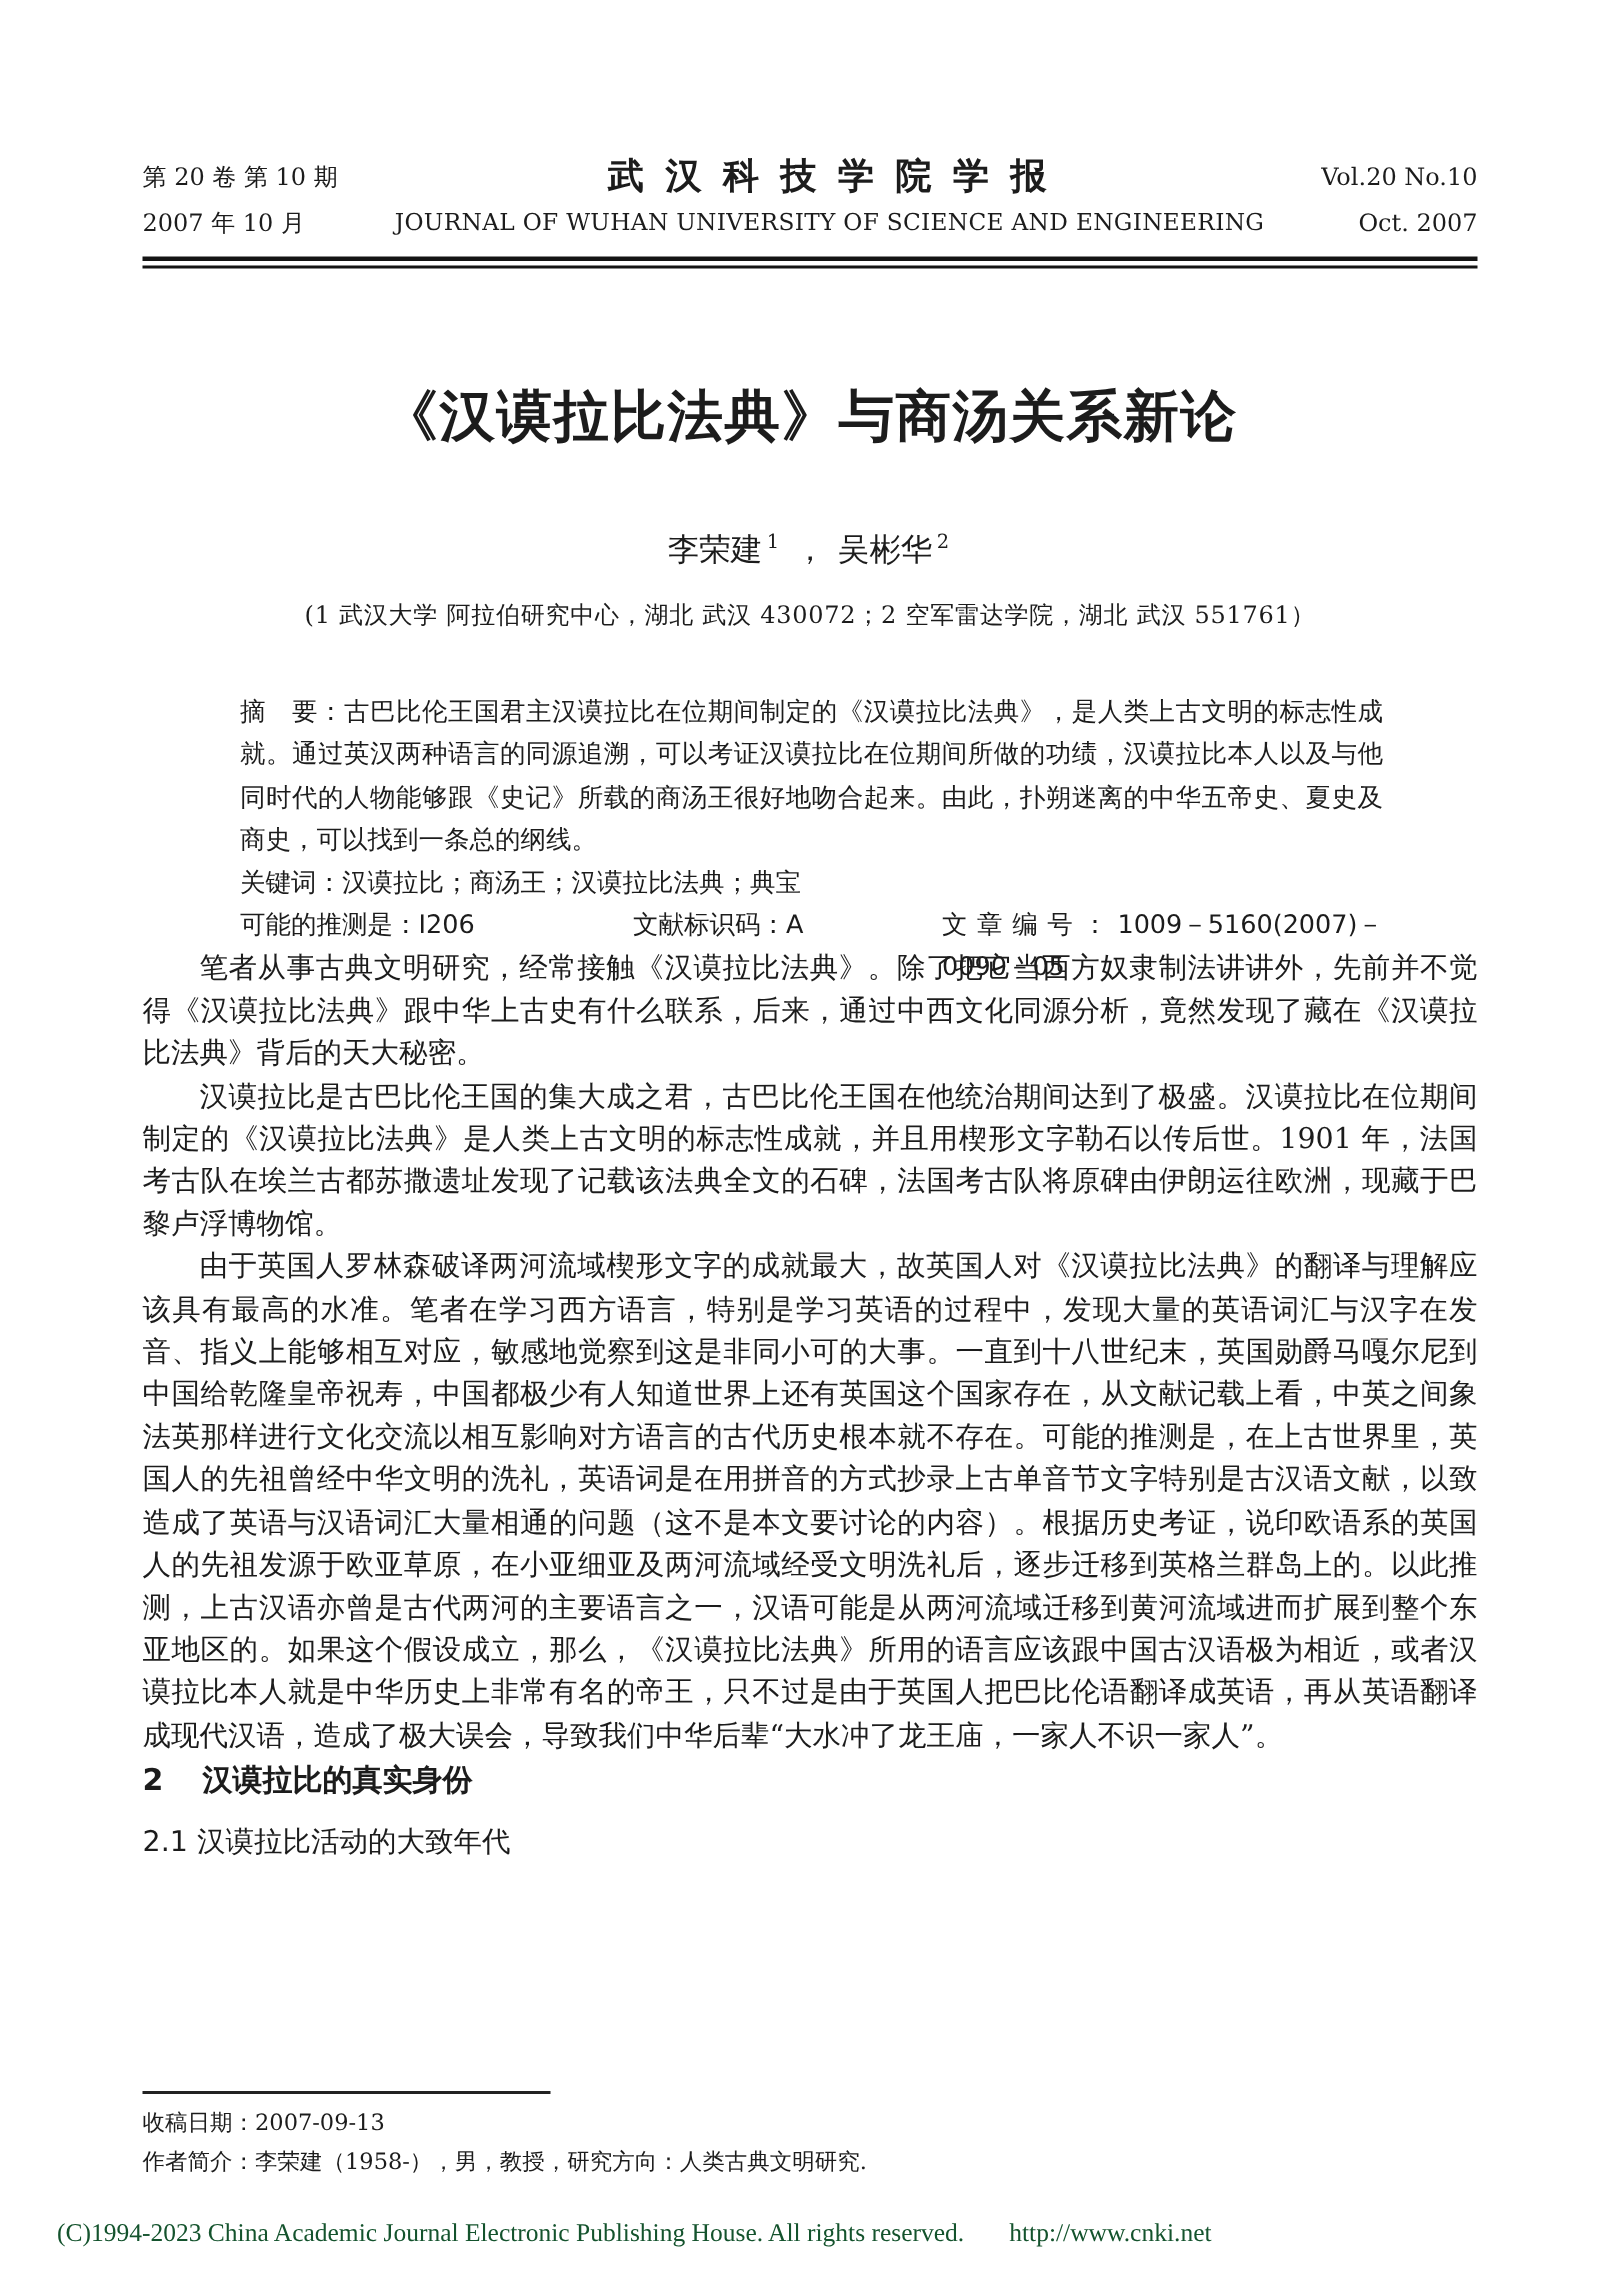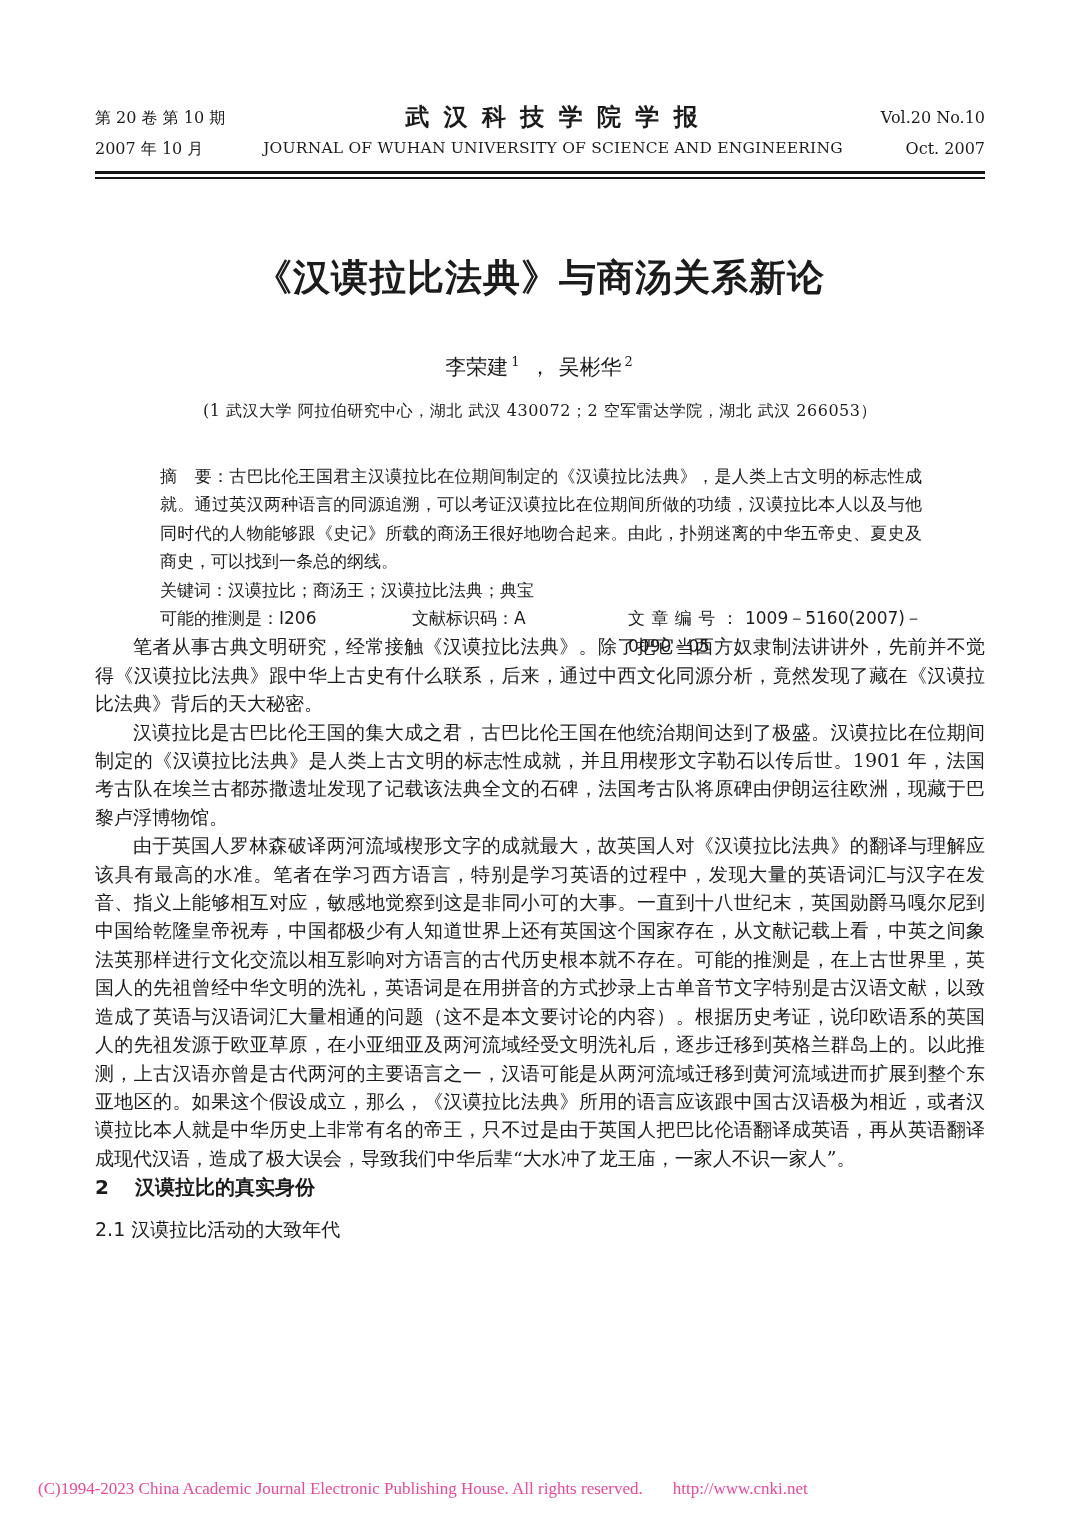--- a/index.html
+++ b/index.html
@@ -54,21 +54,21 @@
   
   .meta{
     margin:38px 158px 0 160px;
     font-family:"DejaVu Sans","Liberation Sans",sans-serif;
     font-size:17px;line-height:28.4px;
     text-align:justify;
   }
   .meta p{margin:0;}
   .clc-row{position:relative;height:28.4px;}
   .clc-row .f1{position:absolute;left:0;}
-  .clc-row .f2{position:absolute;left:252px;}
+  .clc-row .f2{position:absolute;left:262px;}
   .clc-row .f3{position:absolute;left:468px;}
   
   .body{margin:0 95px;}
   .sec-h{
     font-family:"DejaVu Sans","Liberation Sans",sans-serif;
     font-size:20px;font-weight:bold;line-height:30px;
     margin:0;
   }
   .sec-h .num{display:inline-block;min-width:14px;margin-right:26px;}
   .sec-h1{margin-top:65px;margin-bottom:13px;}
@@ -86,21 +86,21 @@
   }
   .body p.para.cont{text-align-last:justify;}
   
   .footnote{position:absolute;left:95px;top:1394px;width:890px;}
   .footnote-rule{width:272px;border-top:2px solid #222;margin:0 0 6px 0;}
   .footnote .fn-line{font-size:15px;line-height:26px;}
   .fn-label{font-family:"DejaVu Sans","Liberation Sans",sans-serif;}
   
   .copyright{
     position:absolute;left:38px;top:1477px;width:1000px;
-    color:#ec4899;font-size:17px;line-height:24px;
+    color:#14532d;font-size:17px;line-height:24px;
     font-family:"Liberation Serif","DejaVu Serif",serif;
     white-space:nowrap;
   }
   .copyright .url{margin-left:30px;}
 </style>
 </head>
 <body>
 
 <div class="page">
 
@@ -120,38 +120,43 @@
   </div>
 
   <div class="rule-double"></div>
 
   <h1 class="title">《汉谟拉比法典》与商汤关系新论</h1>
 
   <div class="authors">
     <span>李荣建</span><sup>1</sup><span class="sep">，</span><span>吴彬华</span><sup>2</sup>
   </div>
 
-  <div class="affiliation">(1 武汉大学 阿拉伯研究中心，湖北 武汉 430072；2 空军雷达学院，湖北 武汉 266053）</div>
+  <div class="affiliation">(1 武汉大学 阿拉伯研究中心，湖北 武汉 430072；2 空军雷达学院，湖北 武汉 551761）</div>
 
   <div class="meta">
     <p><span class="fn-label-zh">摘　要：</span><span>古巴比伦王国君主汉谟拉比在位期间制定的《汉谟拉比法典》，是人类上古文明的标志性成就。通过英汉两种语言的同源追溯，可以考证汉谟拉比在位期间所做的功绩，汉谟拉比本人以及与他同时代的人物能够跟《史记》所载的商汤王很好地吻合起来。由此，扑朔迷离的中华五帝史、夏史及商史，可以找到一条总的纲线。</span></p>
     <p><span>关键词：</span><span>汉谟拉比；商汤王；汉谟拉比法典；典宝</span></p>
     <div class="clc-row">
       <span class="f1"><span>可能的推测是：</span><span>I206</span></span>
       <span class="f2"><span>文献标识码：</span><span>A</span></span>
       <span class="f3"><span>文章编号：</span><span>1009－5160(2007)－0090－05</span></span>
     </div>
   </div>
 
   <div class="body">
     <p class="para">笔者从事古典文明研究，经常接触《汉谟拉比法典》。除了把它当西方奴隶制法讲讲外，先前并不觉得《汉谟拉比法典》跟中华上古史有什么联系，后来，通过中西文化同源分析，竟然发现了藏在《汉谟拉比法典》背后的天大秘密。</p>
     <p class="para">汉谟拉比是古巴比伦王国的集大成之君，古巴比伦王国在他统治期间达到了极盛。汉谟拉比在位期间制定的《汉谟拉比法典》是人类上古文明的标志性成就，并且用楔形文字勒石以传后世。1901 年，法国考古队在埃兰古都苏撒遗址发现了记载该法典全文的石碑，法国考古队将原碑由伊朗运往欧洲，现藏于巴黎卢浮博物馆。</p>
     <p class="para">由于英国人罗林森破译两河流域楔形文字的成就最大，故英国人对《汉谟拉比法典》的翻译与理解应该具有最高的水准。笔者在学习西方语言，特别是学习英语的过程中，发现大量的英语词汇与汉字在发音、指义上能够相互对应，敏感地觉察到这是非同小可的大事。一直到十八世纪末，英国勋爵马嘎尔尼到中国给乾隆皇帝祝寿，中国都极少有人知道世界上还有英国这个国家存在，从文献记载上看，中英之间象法英那样进行文化交流以相互影响对方语言的古代历史根本就不存在。可能的推测是，在上古世界里，英国人的先祖曾经中华文明的洗礼，英语词是在用拼音的方式抄录上古单音节文字特别是古汉语文献，以致造成了英语与汉语词汇大量相通的问题（这不是本文要讨论的内容）。根据历史考证，说印欧语系的英国人的先祖发源于欧亚草原，在小亚细亚及两河流域经受文明洗礼后，逐步迁移到英格兰群岛上的。以此推测，上古汉语亦曾是古代两河的主要语言之一，汉语可能是从两河流域迁移到黄河流域进而扩展到整个东亚地区的。如果这个假设成立，那么，《汉谟拉比法典》所用的语言应该跟中国古汉语极为相近，或者汉谟拉比本人就是中华历史上非常有名的帝王，只不过是由于英国人把巴比伦语翻译成英语，再从英语翻译成现代汉语，造成了极大误会，导致我们中华后辈“大水冲了龙王庙，一家人不识一家人”。</p>
     <h2 class="sec-h sec-h2"><span class="num">2</span><span>汉谟拉比的真实身份</span></h2>
     <h3 class="sub-h">2.1 汉谟拉比活动的大致年代</h3>
   </div>
 
+  <div class="footnote">
+    <div class="footnote-rule"></div>
+    <div class="fn-line"><span class="fn-label">收稿日期：</span><span>2007-09-13</span></div>
+    <div class="fn-line"><span class="fn-label">作者简介：</span><span>李荣建（1958-），男，教授，研究方向：人类古典文明研究.</span></div>
+  </div>
 
   <div class="copyright">
     <span>(C)1994-2023 China Academic Journal Electronic Publishing House. All rights reserved.</span><span class="url">http://www.cnki.net</span>
   </div>
 
 </div>
 
 </body></html>

